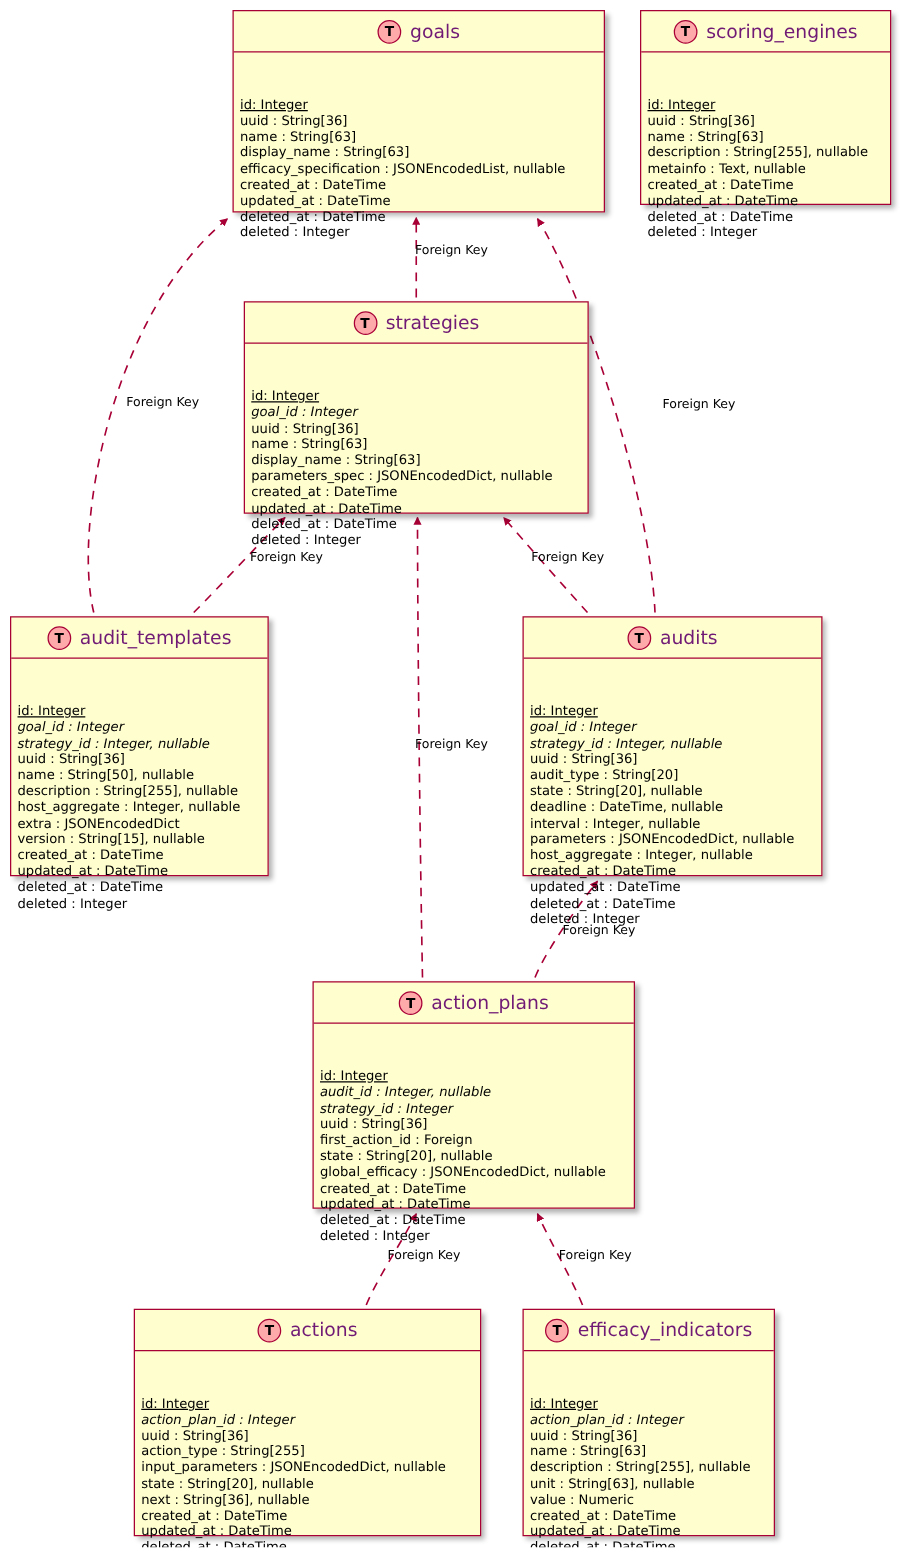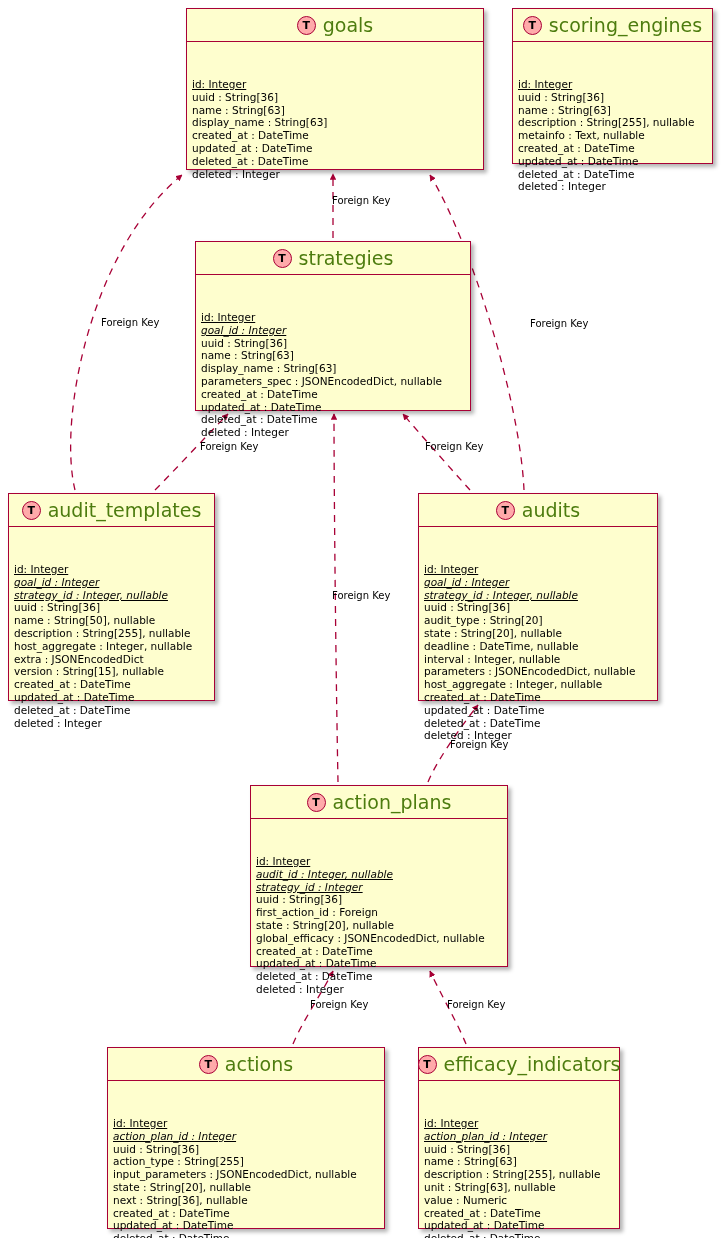--- a/index.html
+++ b/index.html
@@ -50,40 +50,39 @@
     display: inline-flex;
     align-items: center;
     justify-content: center;
     font-size: 11px;
     font-weight: bold;
     color: #000000;
     line-height: 1;
     flex: 0 0 auto;
   }
   .entity-title {
-    font-size: 19px;
-    color: #4d7c0f;
+    font-size: 15px;
+    color: #701a75;
     white-space: nowrap;
   }
   .entity-body {
     padding: 4px 4px 4px 5px;
     margin-top: 32px;
   }
   .field {
     font-size: 10.5px;
     line-height: 12.8px;
     color: #000000;
     white-space: nowrap;
   }
   .field.pk {
     text-decoration: underline;
   }
   .field.fk {
     font-style: italic;
-    text-decoration: underline;
   }
   .edge-label {
     position: absolute;
     font-size: 10px;
     color: #000000;
     white-space: nowrap;
   }
 </style>
 </head>
 <body>
@@ -113,20 +112,21 @@
       <div class="entity" style="left: 186px; top: 8px; width: 298px; height: 162px;">
         <div class="entity-header">
           <span class="t-badge">T</span>
           <span class="entity-title">goals</span>
         </div>
         <div class="entity-body">
           <div class="field pk">id: Integer</div>
           <div class="field ">uuid : String[36]</div>
           <div class="field ">name : String[63]</div>
           <div class="field ">display_name : String[63]</div>
+          <div class="field ">efficacy_specification : JSONEncodedList, nullable</div>
           <div class="field ">created_at : DateTime</div>
           <div class="field ">updated_at : DateTime</div>
           <div class="field ">deleted_at : DateTime</div>
           <div class="field ">deleted : Integer</div>
         </div>
       </div>
       <div class="entity" style="left: 512px; top: 8px; width: 201px; height: 156px;">
         <div class="entity-header">
           <span class="t-badge">T</span>
           <span class="entity-title">scoring_engines</span>

